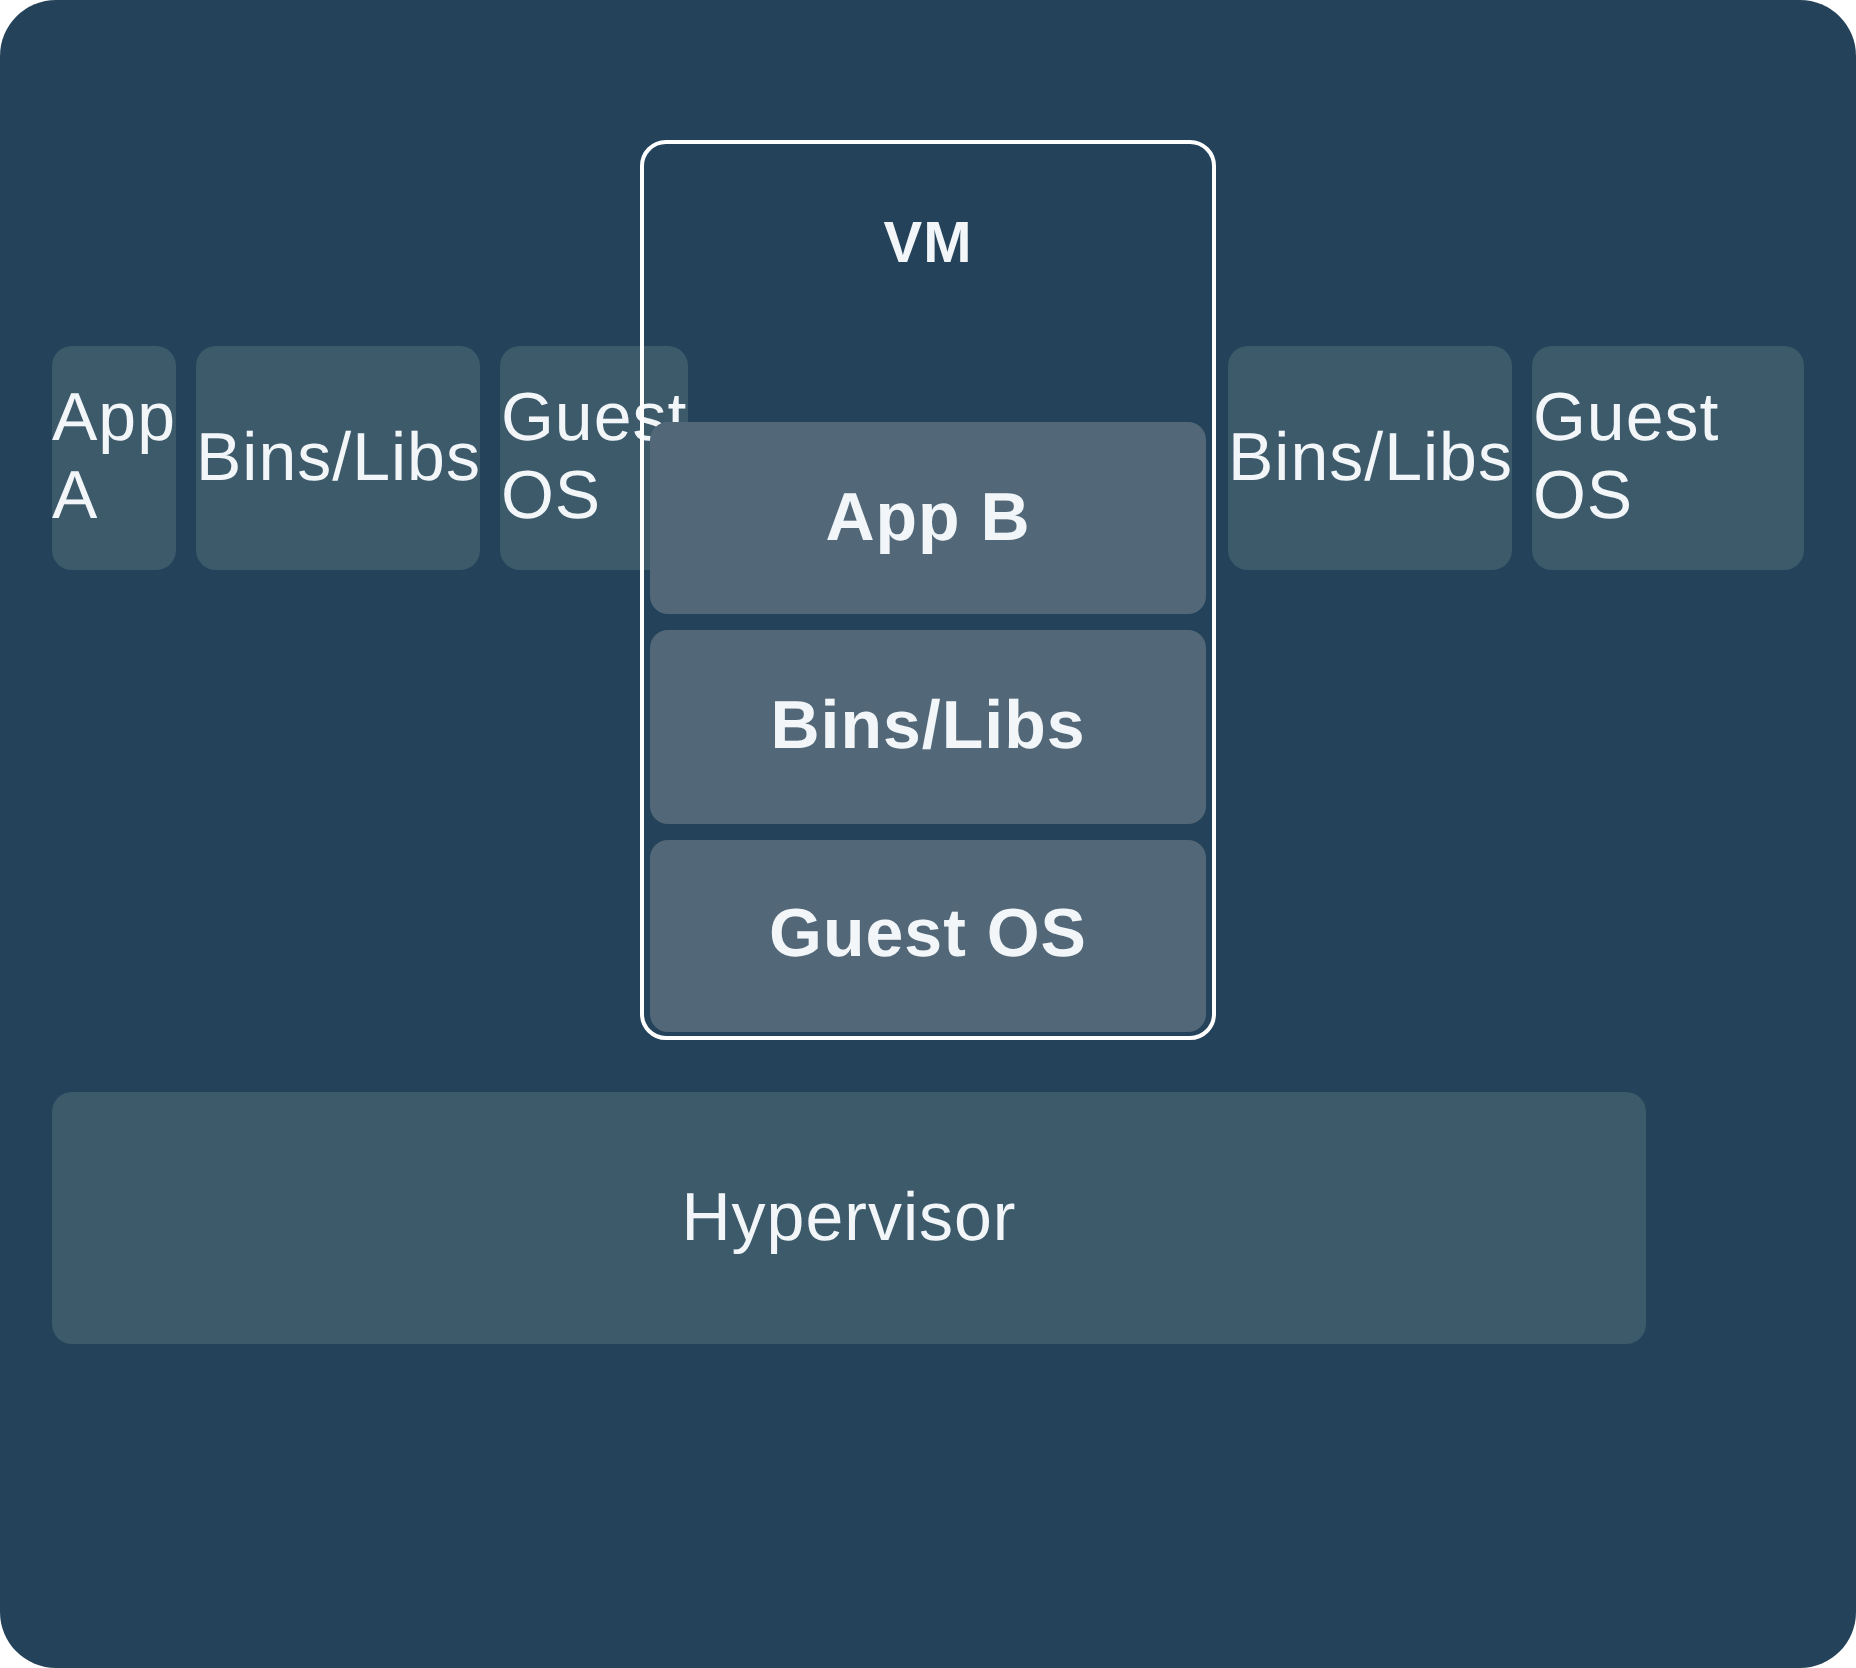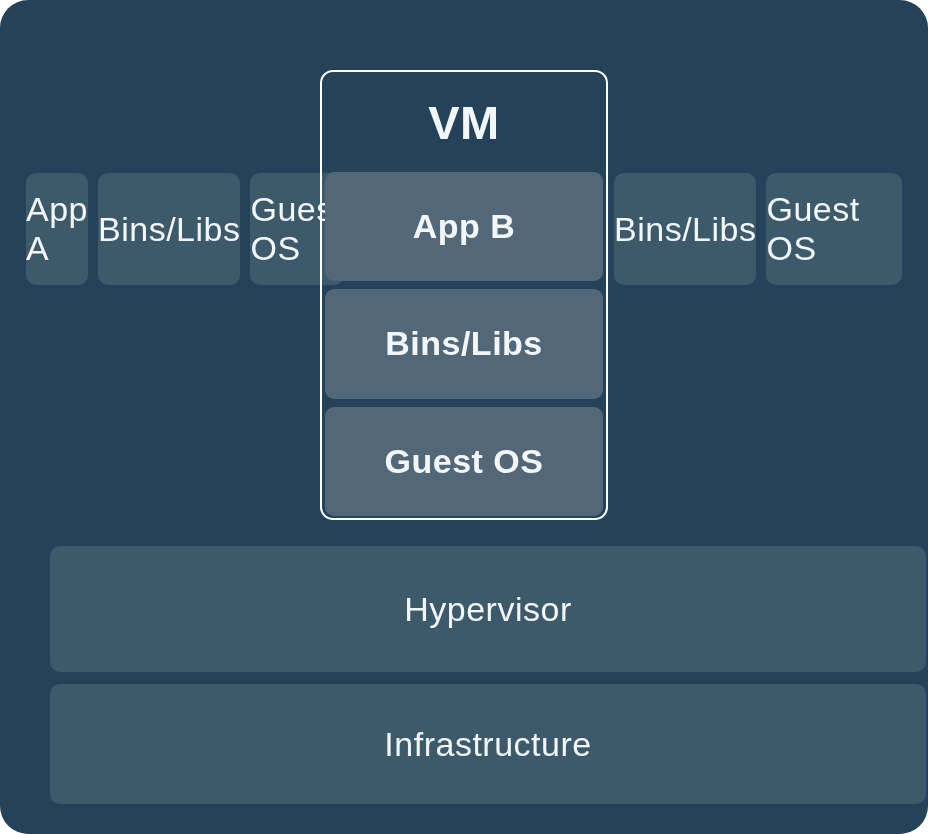--- a/index.html
+++ b/index.html
@@ -62,52 +62,52 @@
     flex-direction: column;
     overflow: hidden;
   }
   .vm-header {
     height: 100px;
     flex: 0 0 auto;
     display: flex;
     align-items: center;
     justify-content: center;
     color: var(--color-text);
-    font-size: 47px;
+    font-size: 29px;
     font-weight: 700;
     letter-spacing: 0.5px;
   }
   .vm-body {
     flex: 1 1 auto;
     display: flex;
     flex-direction: column;
     gap: 8px;
     padding: 0 3px 2px 3px;
+    margin-top: 39px;
   }
   .vm-box {
     flex: 1 1 0;
     height: auto;
     background: var(--color-vm-box);
     border-radius: 9px;
     font-weight: 700;
   }
   .layer {
     position: absolute;
     left: 26px;
-    width: 876px;
+    width: 797px;
     border-radius: 10px;
     background: var(--color-box);
     color: var(--color-text);
     display: flex;
     align-items: center;
     justify-content: center;
     font-size: 34px;
     font-weight: 400;
     letter-spacing: 0.5px;
-    margin-left: 24px;
   }
   .layer-hypervisor     { top: 546px; height: 126px; }
   .layer-infrastructure { top: 684px; height: 120px; }
 </style>
 </head>
 <body>
 
 <div class="page">
   <div class="diagram">
 
@@ -125,16 +125,15 @@
         <div class="box vm-box">Guest OS</div>
       </div>
     </div>
 
     <div class="col col-right">
       <div class="box">Bins/Libs</div>
       <div class="box">Guest OS</div>
     </div>
 
     <div class="layer layer-hypervisor">Hypervisor</div>
-    <div class="layer layer-infrastructure">Infrastructure</div>
 
   </div>
 </div>
 
 </body></html>

